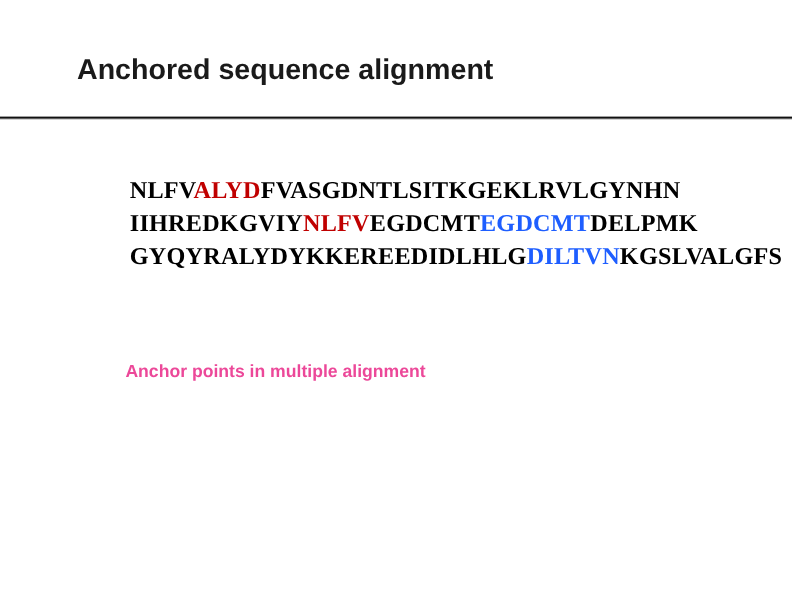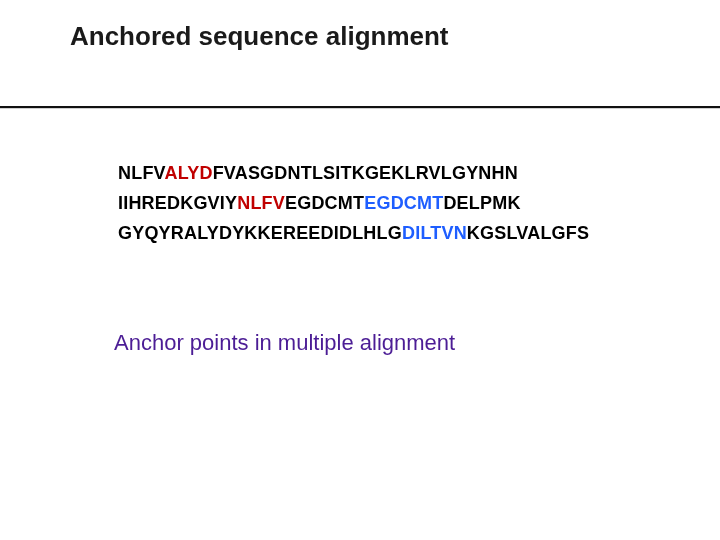--- a/index.html
+++ b/index.html
@@ -12,21 +12,21 @@
     color: #1a1a1a;
   }
   .slide {
     position: relative;
     width: 720px;
     height: 540px;
     box-sizing: border-box;
   }
   .title {
     position: absolute;
-    top: 21px;
+    top: 48px;
     left: 70px;
     right: 70px;
     font-size: 26px;
     font-weight: bold;
     color: #1a1a1a;
   }
   .hr-wrap {
     position: absolute;
     top: 106px;
     left: 0;
@@ -39,36 +39,37 @@
   }
   .hr-shadow {
     height: 0;
     border-bottom: 1px solid #cfcfcf;
     width: 100%;
   }
   .sequences {
     position: absolute;
     top: 158px;
     left: 118px;
-    font-family: Liberation Sans, sans-serif;
-    font-size: 18px;
+    font-family: Liberation Serif, serif;
+    font-size: 22px;
     font-weight: bold;
     line-height: 30px;
     letter-spacing: 0.2px;
     color: #000000;
   }
   .seq-row { white-space: pre; }
   .hl-red { color: #c00000; }
   .hl-blue { color: #1e5eff; }
   .subtitle {
     position: absolute;
     top: 330px;
     left: 114px;
-    font-size: 22px;
-    color: #4c1d95;
+    font-size: 16px;
+    color: #ec4899;
+    font-weight: bold;
   }
 </style>
 </head>
 <body>
 
 <div class="slide">
 
   <div class="title">Anchored sequence alignment</div>
 
   <div class="hr-wrap">

